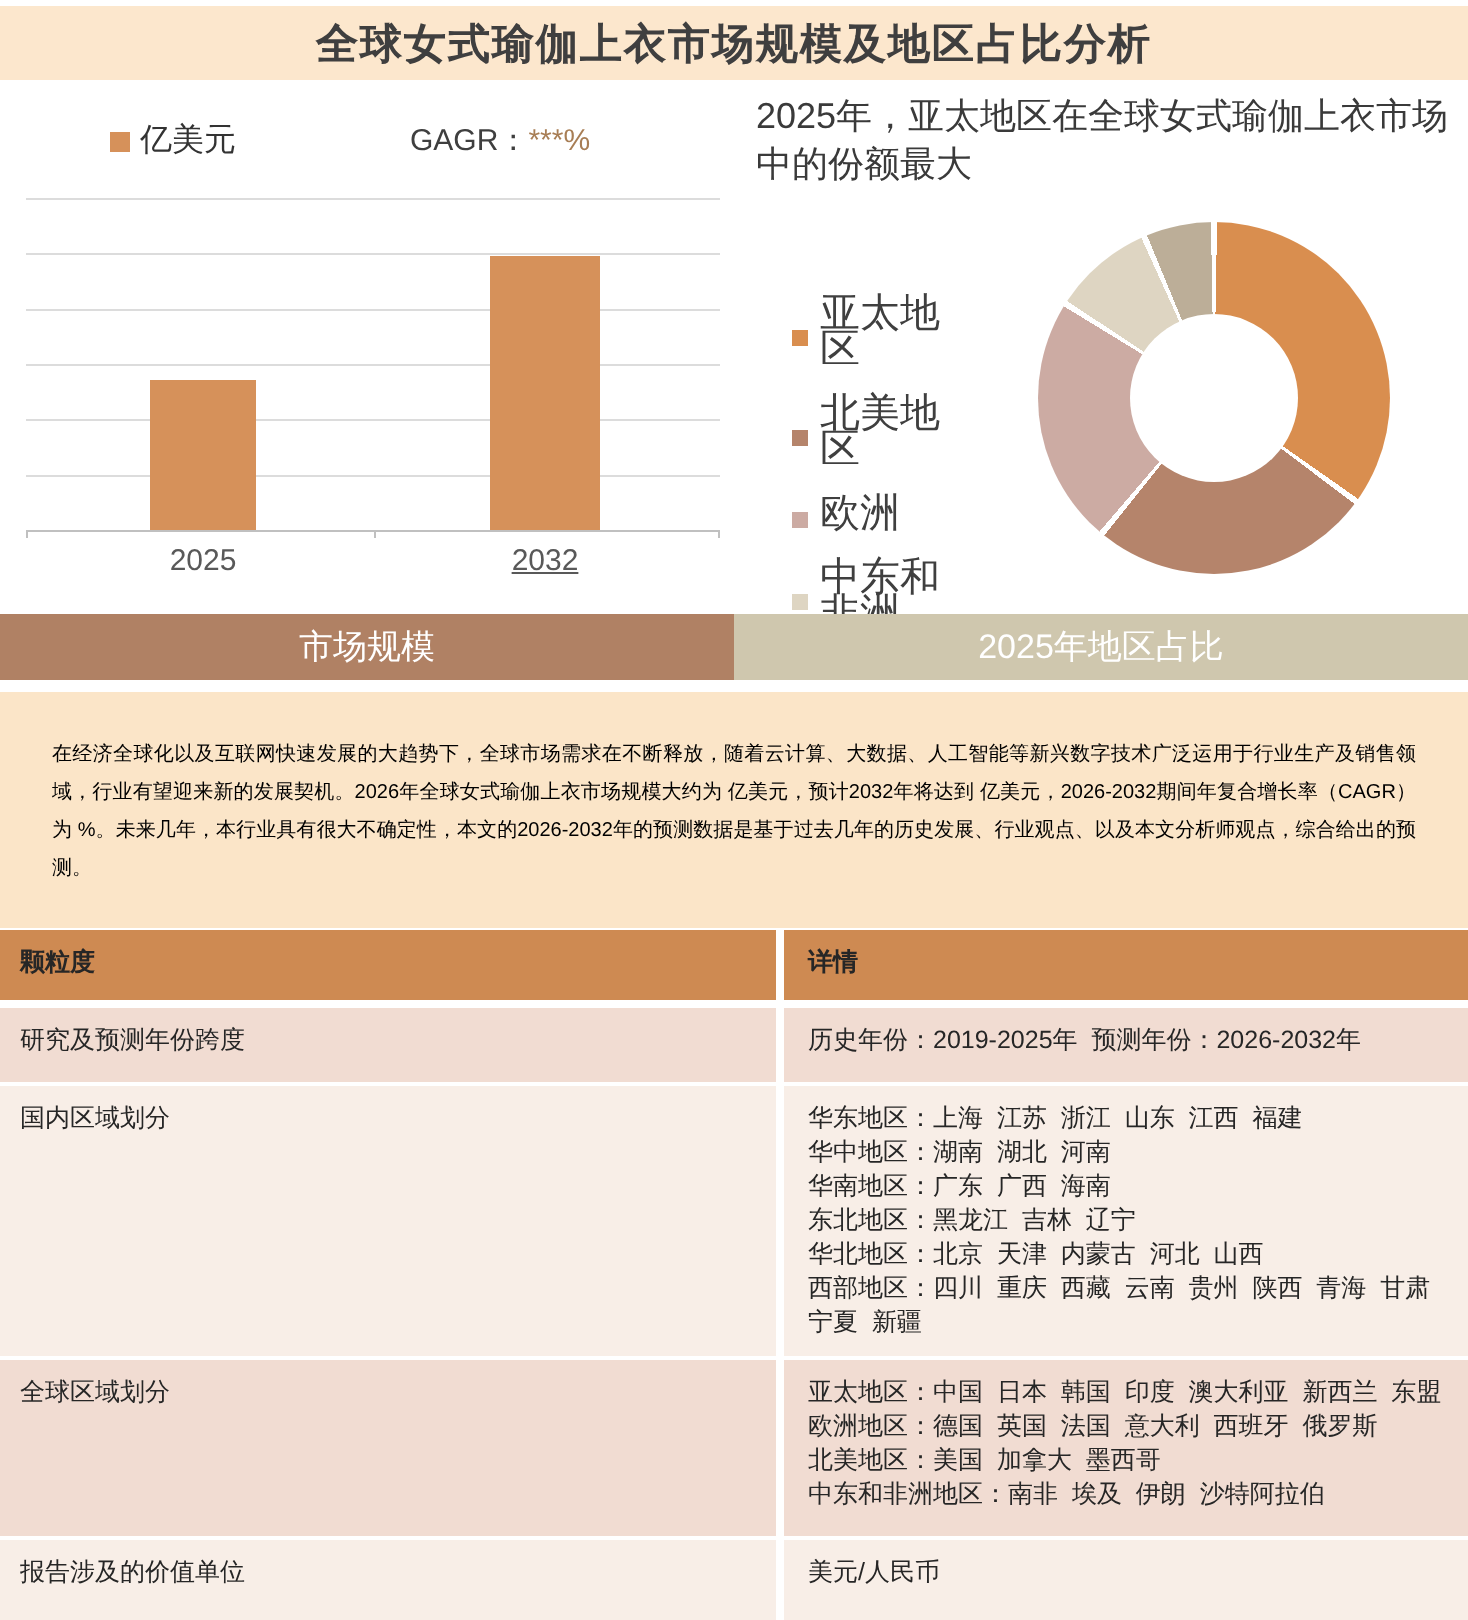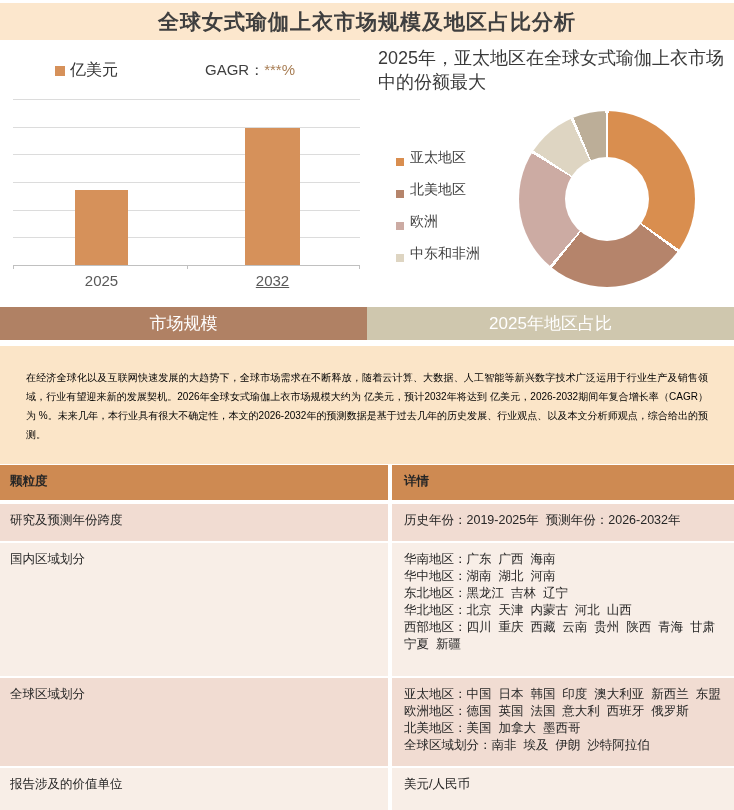--- a/index.html
+++ b/index.html
@@ -42,21 +42,21 @@
   .x-labels{position:absolute;left:13px;top:232px;width:347px;height:20px;font-size:15px;color:#595959;}
   .x-labels .xl{position:absolute;text-align:center;}
   .x-labels .xl0{left:62px;width:53px;}
   .x-labels .xl1{left:232px;width:55px;text-decoration:underline;}
 
   .donut-heading{
     position:absolute;left:10px;top:6px;width:352px;
     font-size:18px;line-height:24px;color:#3A3A3A;
   }
   .donut-legend{position:absolute;left:28px;top:108px;width:92px;list-style:none;margin:0;padding:0;}
-  .donut-legend li{display:flex;align-items:flex-end;margin-bottom:14px;font-size:14px;line-height:18px;color:#3F3F3F;}
+  .donut-legend li{display:flex;align-items:center;margin-bottom:14px;font-size:20px;line-height:18px;color:#3F3F3F;}
   .donut-legend .sq{flex:0 0 8px;width:8px;height:8px;margin:5px 6px 0 0;display:inline-block;}
   .donut{position:absolute;left:151px;top:71px;width:176px;height:176px;border-radius:50%;}
   .donut-hole{position:absolute;left:46px;top:46px;width:84px;height:84px;border-radius:50%;background:#ffffff;}
 
   
   .tabs{position:absolute;left:0;top:307px;width:734px;height:33px;display:flex;}
   .tab{flex:1;display:flex;align-items:center;justify-content:center;font-size:17px;color:#ffffff;cursor:pointer;}
   .tab.active{background:#B08164;}
   .tab.inactive{background:#CFC7AE;}
 
@@ -161,35 +161,36 @@
           <div class="cell left">研究及预测年份跨度</div>
           <div class="cell gap"></div>
           <div class="cell right">
             <div class="detail-line">历史年份：2019-2025年  预测年份：2026-2032年</div>
           </div>
         </div>
         <div class="t-row row-light r1">
           <div class="cell left">国内区域划分</div>
           <div class="cell gap"></div>
           <div class="cell right">
+            <div class="detail-line">华东地区：上海  江苏  浙江  山东  江西  福建</div>
+            <div class="detail-line">华中地区：湖南  湖北  河南</div>
             <div class="detail-line">华南地区：广东  广西  海南</div>
-            <div class="detail-line">华中地区：湖南  湖北  河南</div>
             <div class="detail-line">东北地区：黑龙江  吉林  辽宁</div>
             <div class="detail-line">华北地区：北京  天津  内蒙古  河北  山西</div>
             <div class="detail-line">西部地区：四川  重庆  西藏  云南  贵州  陕西  青海  甘肃  宁夏  新疆</div>
           </div>
         </div>
         <div class="t-row row-dark r2">
           <div class="cell left">全球区域划分</div>
           <div class="cell gap"></div>
           <div class="cell right">
             <div class="detail-line">亚太地区：中国  日本  韩国  印度  澳大利亚  新西兰  东盟</div>
             <div class="detail-line">欧洲地区：德国  英国  法国  意大利  西班牙  俄罗斯</div>
             <div class="detail-line">北美地区：美国  加拿大  墨西哥</div>
-            <div class="detail-line">全球区域划分：南非  埃及  伊朗  沙特阿拉伯</div>
+            <div class="detail-line">中东和非洲地区：南非  埃及  伊朗  沙特阿拉伯</div>
           </div>
         </div>
         <div class="t-row row-light r3">
           <div class="cell left">报告涉及的价值单位</div>
           <div class="cell gap"></div>
           <div class="cell right">
             <div class="detail-line">美元/人民币</div>
           </div>
         </div>
       </div>

